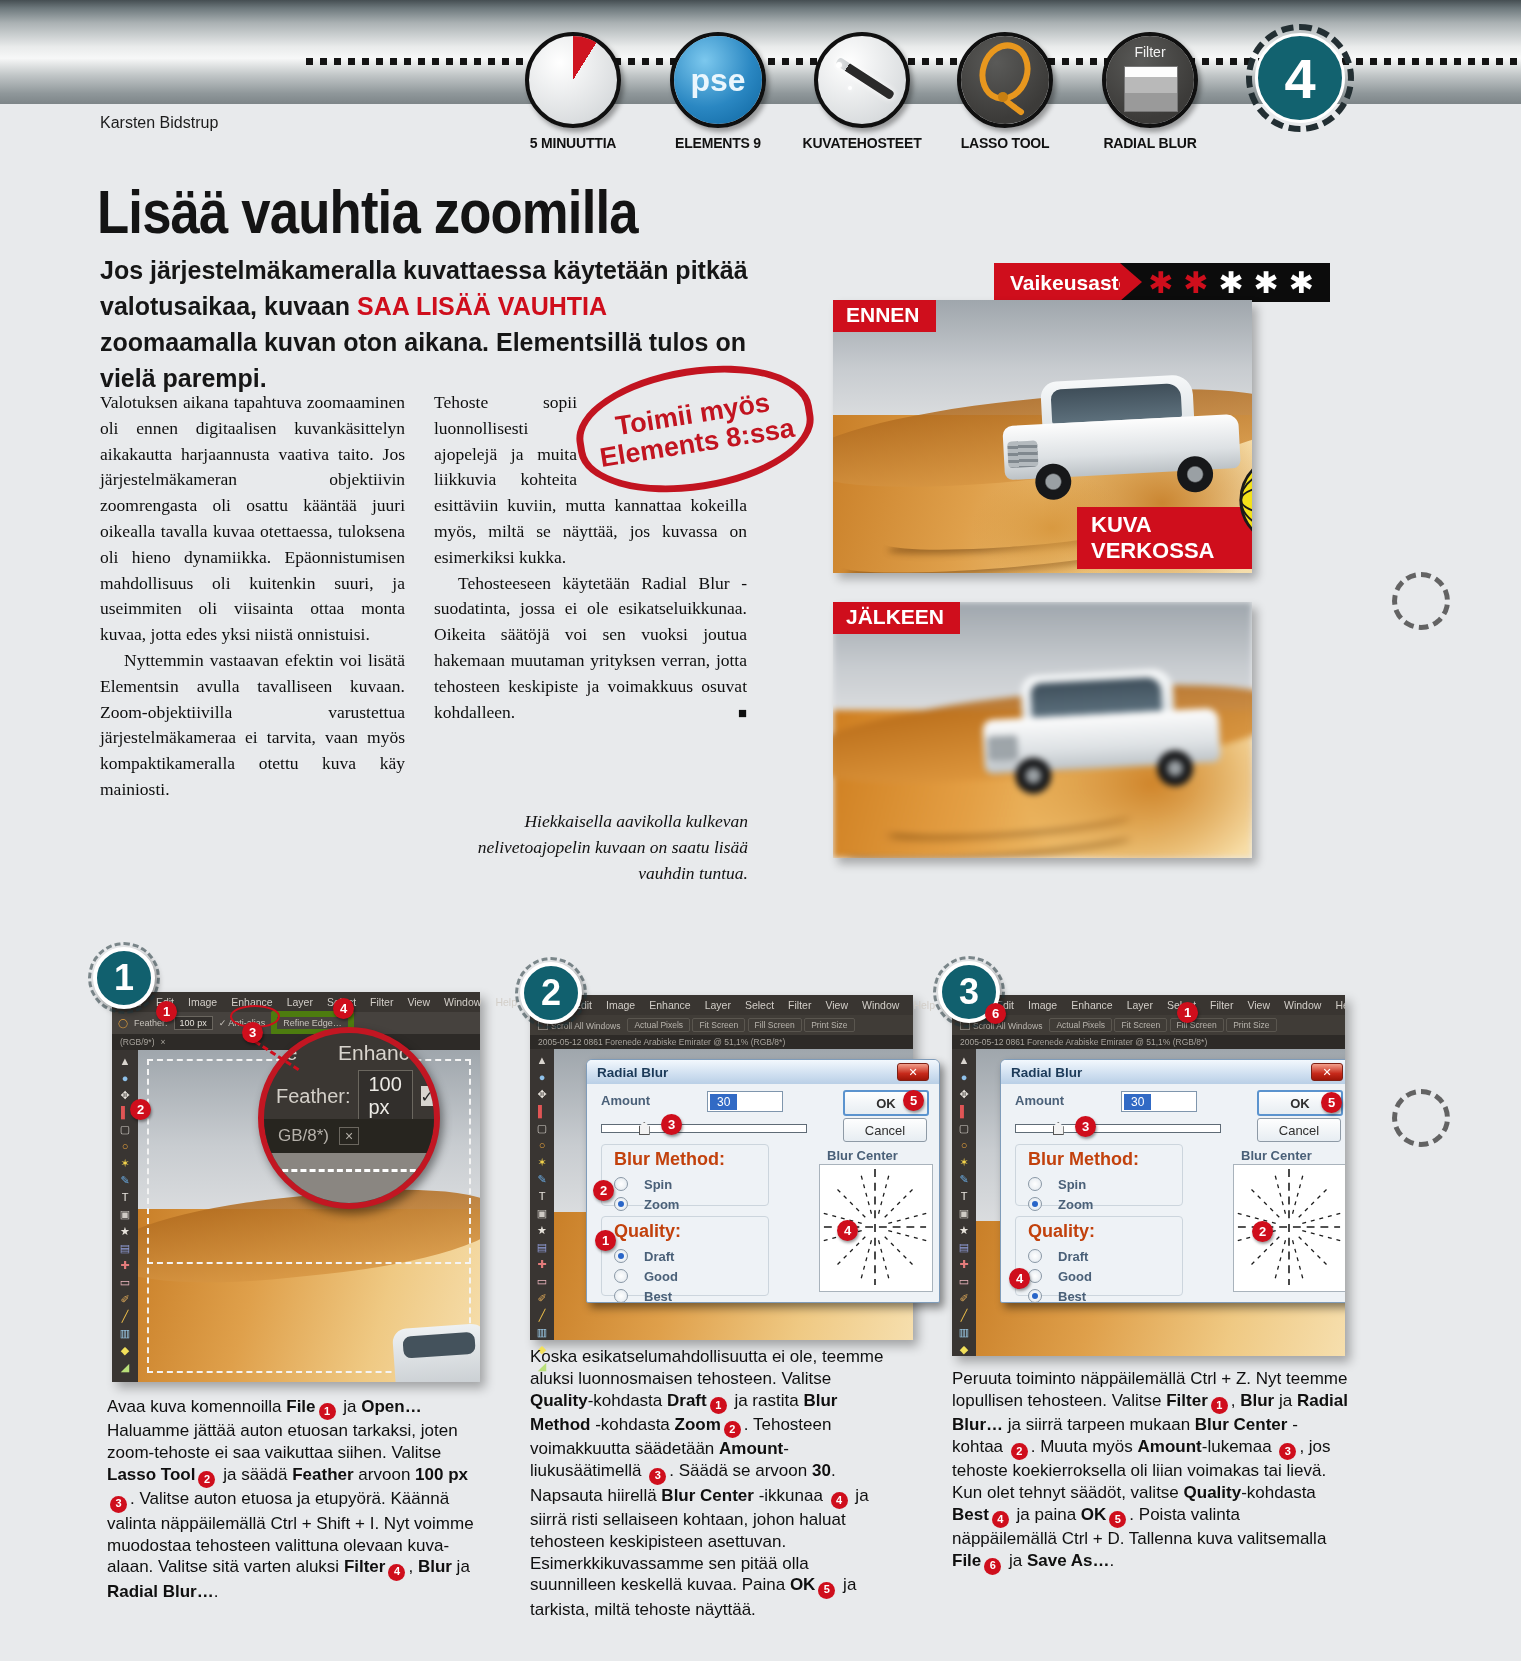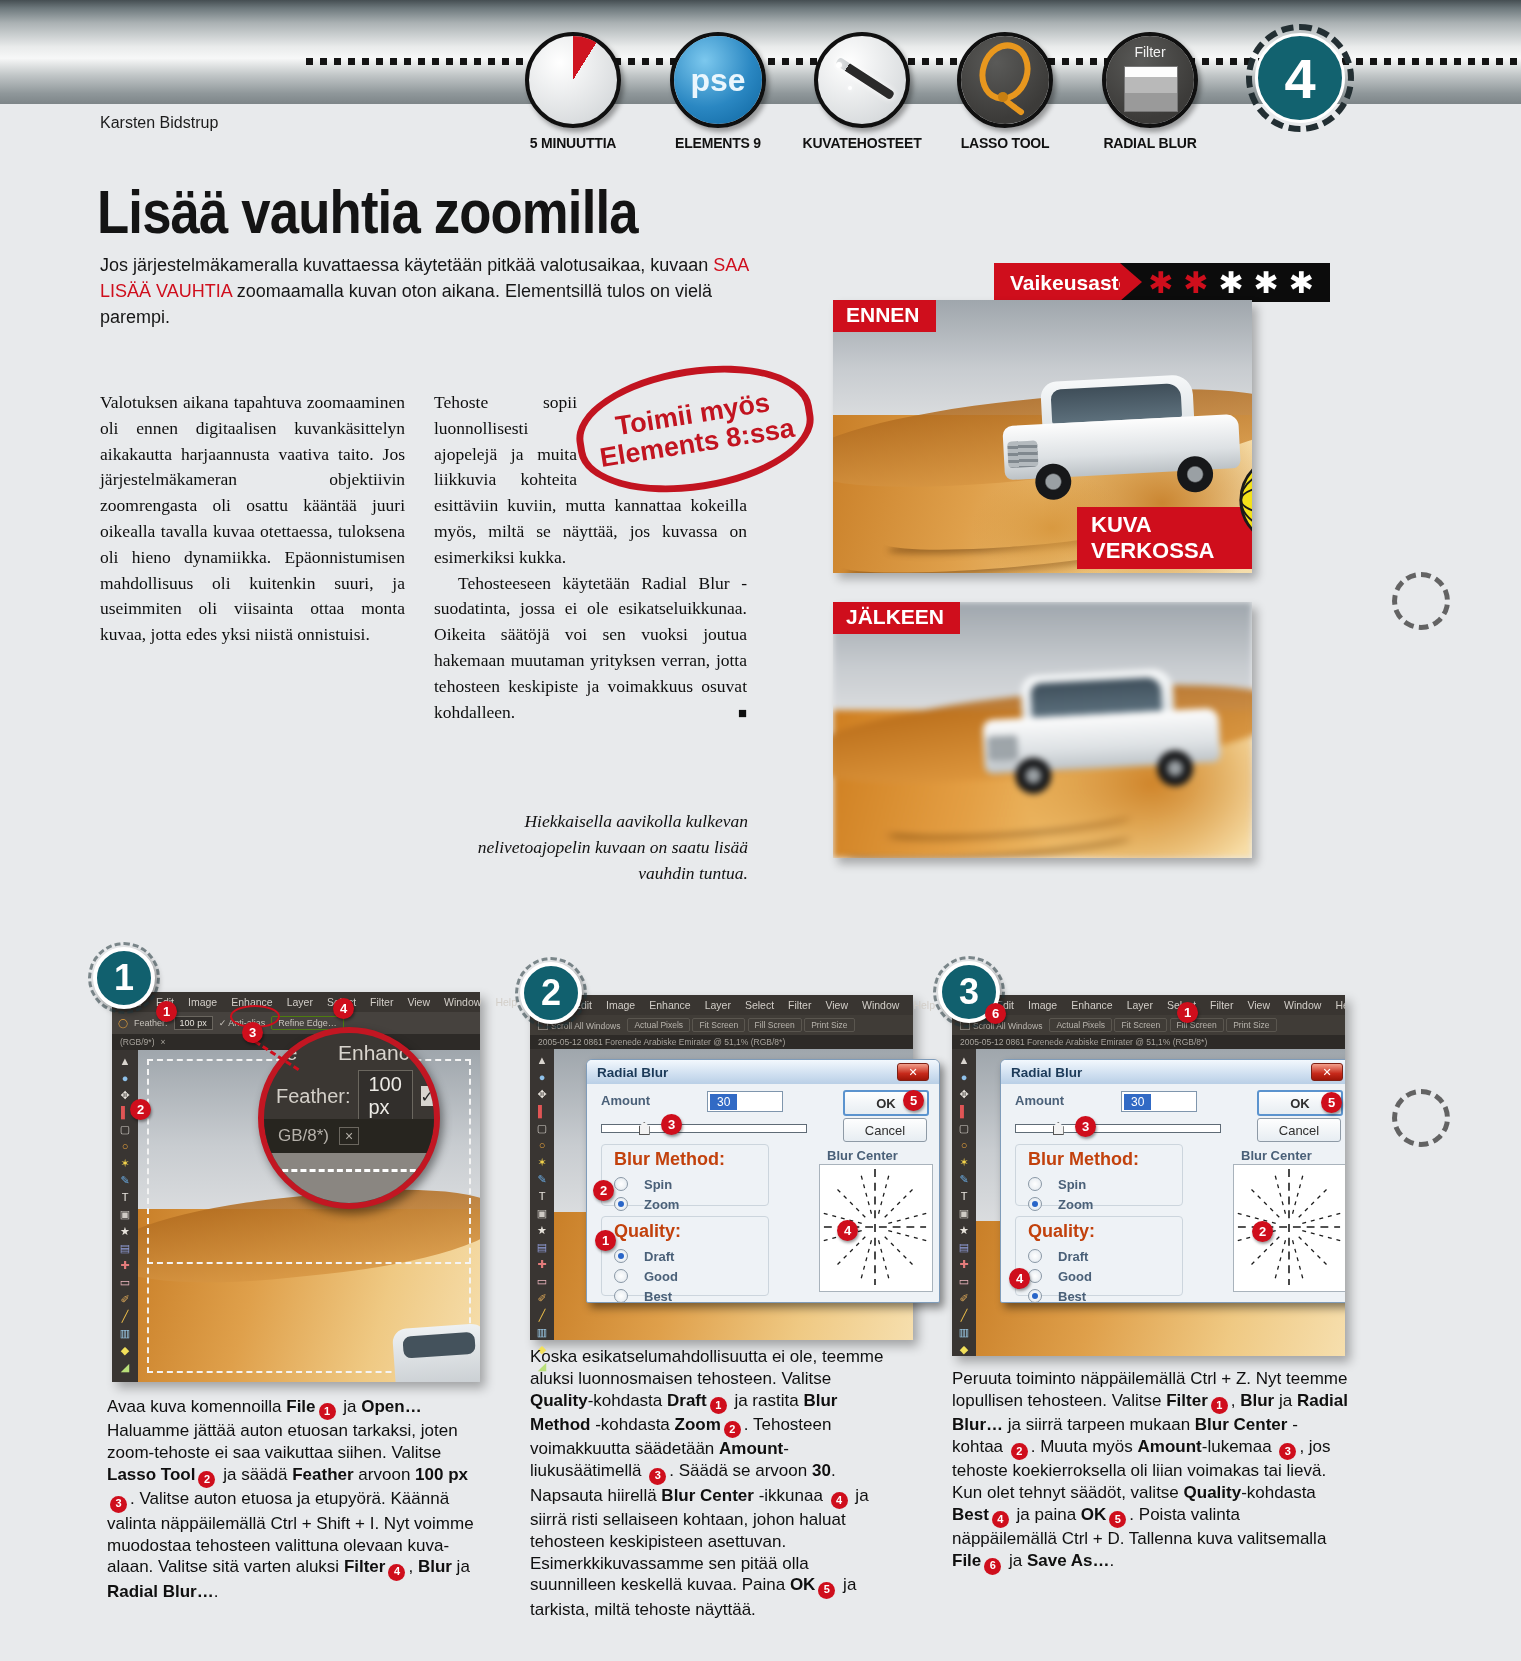--- a/index.html
+++ b/index.html
@@ -30,21 +30,21 @@
   .ic-dark{position:absolute;inset:0;background:radial-gradient(circle at 40% 30%,#5a5a58,#3c3b39 70%);}
   .ic-filter-label{position:absolute;top:8px;width:100%;text-align:center;color:#f2f2f2;font-size:14px;}
   .ic-menu{position:absolute;left:18px;top:30px;width:52px;height:44px;background:linear-gradient(#fdfdfd 0 10px,#b9b9b9 10px 26px,#9a9a9a 26px);border:1px solid #777;}
   .issue-badge{position:absolute;left:1246px;top:24px;width:96px;height:96px;border:6px dashed #232f33;
     border-radius:50%;display:flex;align-items:center;justify-content:center;z-index:3;}
   .issue-badge i{width:84px;height:84px;border-radius:50%;background:#12626f;border:3px solid #fff;
     display:flex;align-items:center;justify-content:center;font-style:normal;color:#fff;font-size:56px;font-weight:700;}
   
   .title{position:absolute;left:97px;top:176px;font-size:62px;font-weight:800;color:#141414;
     transform:scaleX(.85);transform-origin:left;letter-spacing:-1px;white-space:nowrap;}
-  .intro{position:absolute;left:100px;top:252px;width:655px;font-size:18px;line-height:26px;font-weight:400;color:#161616;}
+  .intro{position:absolute;left:100px;top:252px;width:655px;font-size:25px;line-height:36px;font-weight:700;color:#161616;}
   .seg-hl{color:#cf0e1c;}
   .bodycol{position:absolute;font-family:"Liberation Serif",serif;font-size:17.5px;line-height:25.8px;
     color:#0e0e0e;text-align:justify;}
   .bodycol p{margin:0;}
   .bodycol p + p{text-indent:24px;}
   #col1{left:100px;top:390px;width:305px;}
   #col2{left:434px;top:390px;width:313px;}
   .stamp-spacer{float:right;width:170px;height:86px;}
   .endmark{float:right;font-family:"Liberation Sans",sans-serif;font-size:15px;line-height:25px;}
   .stamp{position:absolute;left:576px;top:368px;width:224px;height:108px;border:7px solid #c21420;
@@ -98,21 +98,21 @@
     box-shadow:3px 4px 6px rgba(0,0,0,.4);z-index:20;}
   .step-num:after{content:"";position:absolute;inset:-9px;border:3px dashed rgba(32,52,58,.55);border-radius:50%;}
   .shot{position:absolute;background:#54504c;box-shadow:5px 6px 10px rgba(0,0,0,.3);}
   .ps-menubar{position:absolute;left:0;top:0;right:0;height:20px;background:#393531;display:flex;
     align-items:center;gap:0;padding:0 6px;box-sizing:border-box;}
   .menu-item{color:#d2cec8;font-size:10.5px;padding:0 7px;white-space:nowrap;}
   .win-glyph{margin-left:auto;color:#cac6c0;font-size:11px;}
   .ps-options{position:absolute;left:0;top:20px;right:0;height:22px;background:#46423e;display:flex;
     align-items:center;gap:6px;padding:0 6px;font-size:9px;color:#c6c2bb;box-sizing:border-box;}
   .opt-box{border:1px solid #6a665f;background:#322f2c;padding:1px 5px;color:#e4e1da;}
-  .opt-btn{border:1px solid #4d7c0f;padding:1px 6px;border-radius:2px;}
+  .opt-btn{border:6px solid #4d7c0f;padding:1px 6px;border-radius:2px;}
   .ps-tabbar{position:absolute;left:0;right:0;height:16px;background:#2d2a27;display:flex;align-items:center;
     padding:0 8px;font-size:8.5px;color:#a8a49d;gap:6px;box-sizing:border-box;}
   .ps-viewbar{position:absolute;left:0;top:20px;right:0;height:20px;background:#403c37;display:flex;
     align-items:center;gap:7px;padding:0 8px;font-size:8.5px;color:#b9b5ae;box-sizing:border-box;}
   .view-btn{border:1px solid #5a564f;padding:1px 6px;border-radius:2px;white-space:nowrap;}
   .chk{display:inline-block;width:8px;height:8px;border:1px solid #8a867f;margin-right:3px;vertical-align:-1px;}
   .ps-tools{position:absolute;left:0;bottom:0;width:26px;background:#393532;display:flex;flex-direction:column;
     align-items:center;padding-top:3px;gap:1px;box-sizing:border-box;}
   .tool{font-size:11px;line-height:16px;}
   .ps-canvas{position:absolute;bottom:0;right:0;overflow:hidden;background:#8e8a86;}
@@ -226,20 +226,21 @@
   <div class="issue-badge">
     <i>4</i>
   </div>
 
   <div class="author">Karsten Bidstrup</div>
   <div class="title">Lisää vauhtia zoomilla</div>
   <div class="intro"><span>Jos järjestelmäkameralla kuvattaessa käytetään pitkää valotusaikaa, kuvaan </span><span class="seg-hl">SAA LISÄÄ VAUHTIA</span><span> zoomaamalla kuvan oton aikana. Elementsillä tulos on vielä parempi.</span></div>
 
   <div class="bodycol" id="col1">
     <p>Valotuksen aikana tapahtuva zoomaaminen oli ennen digitaalisen kuvankäsittelyn aikakautta harjaannusta vaativa taito. Jos järjestelmäkameran objektiivin zoomrengasta oli osattu kääntää juuri oikealla tavalla kuvaa otettaessa, tuloksena oli hieno dynamiikka. Epäonnistumisen mahdollisuus oli kuitenkin suuri, ja useimmiten oli viisainta ottaa monta kuvaa, jotta edes yksi niistä onnistuisi.</p>
+    <p>Nyttemmin vastaavan efektin voi lisätä Elementsin avulla tavalliseen kuvaan. Zoom-objektiivilla varustettua järjestelmäkameraa ei tarvita, vaan myös kompaktikameralla otettu kuva käy mainiosti.</p>
   </div>
   <div class="bodycol" id="col2">
     <span class="stamp-spacer"></span>
     <p>Tehoste sopii luonnollisesti ajopelejä ja muita liikkuvia kohteita esittäviin kuviin, mutta kannattaa kokeilla myös, miltä se näyttää, jos kuvassa on esimerkiksi kukka.</p>
     <p><span>Tehosteeseen käytetään Radial Blur -suodatinta, jossa ei ole esikatseluikkunaa. Oikeita säätöjä voi sen vuoksi joutua hakemaan muutaman yrityksen verran, jotta tehosteen keskipiste ja voimakkuus osuvat kohdalleen.</span>
       <span class="endmark">■</span></p>
   </div>
   <div class="stamp">
     <span>Toimii myös</span>
     <span>Elements 8:ssa</span>

